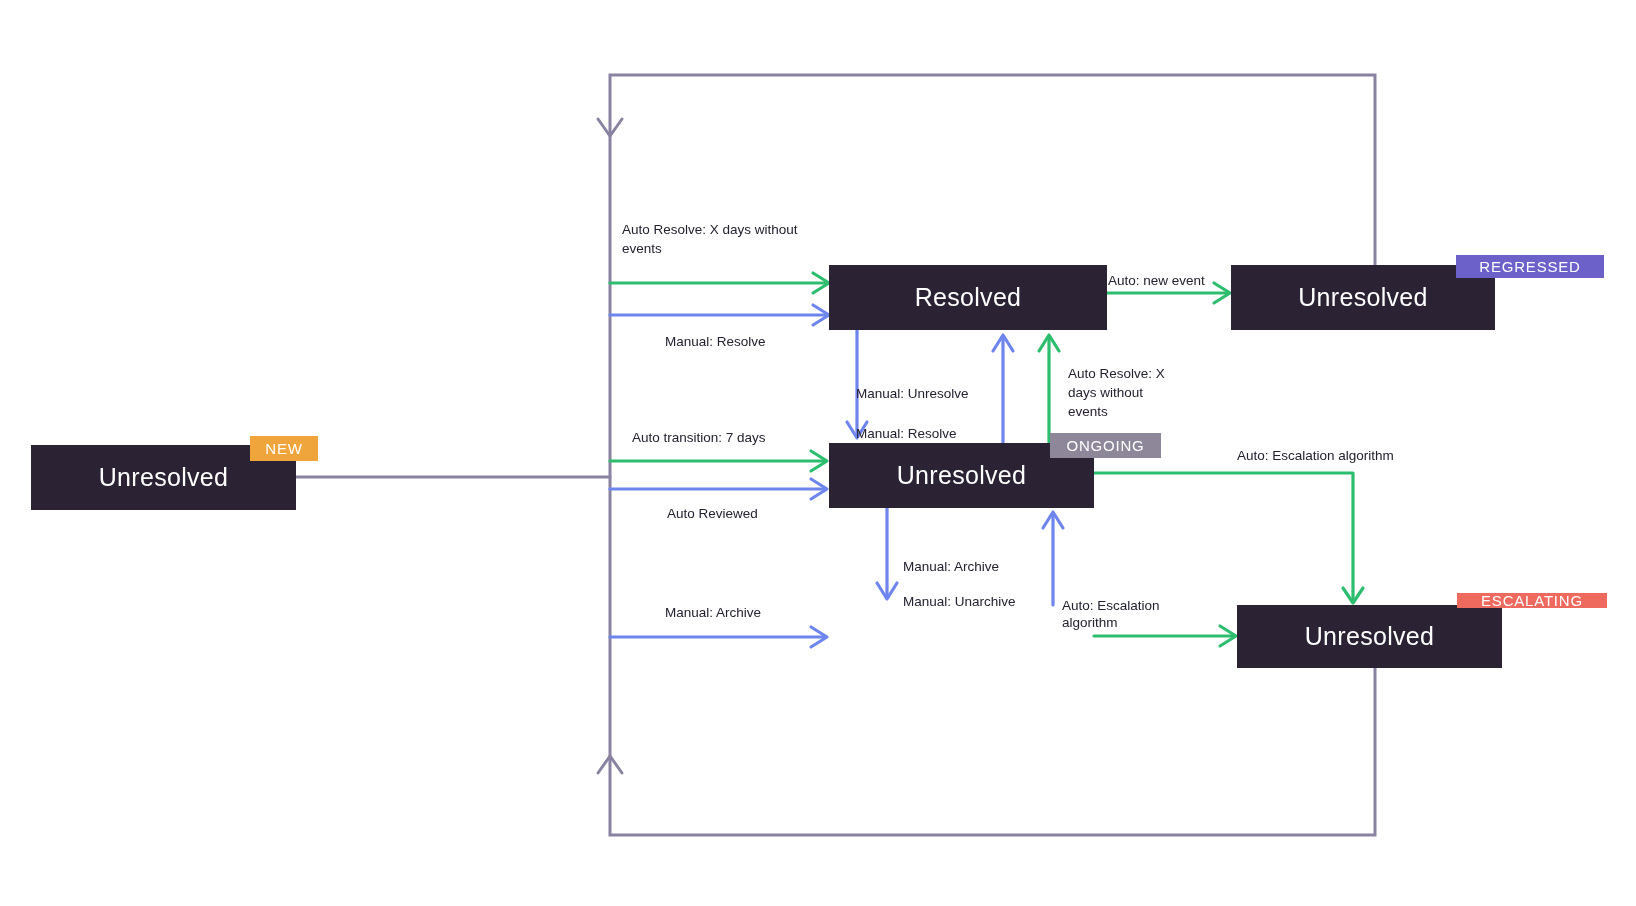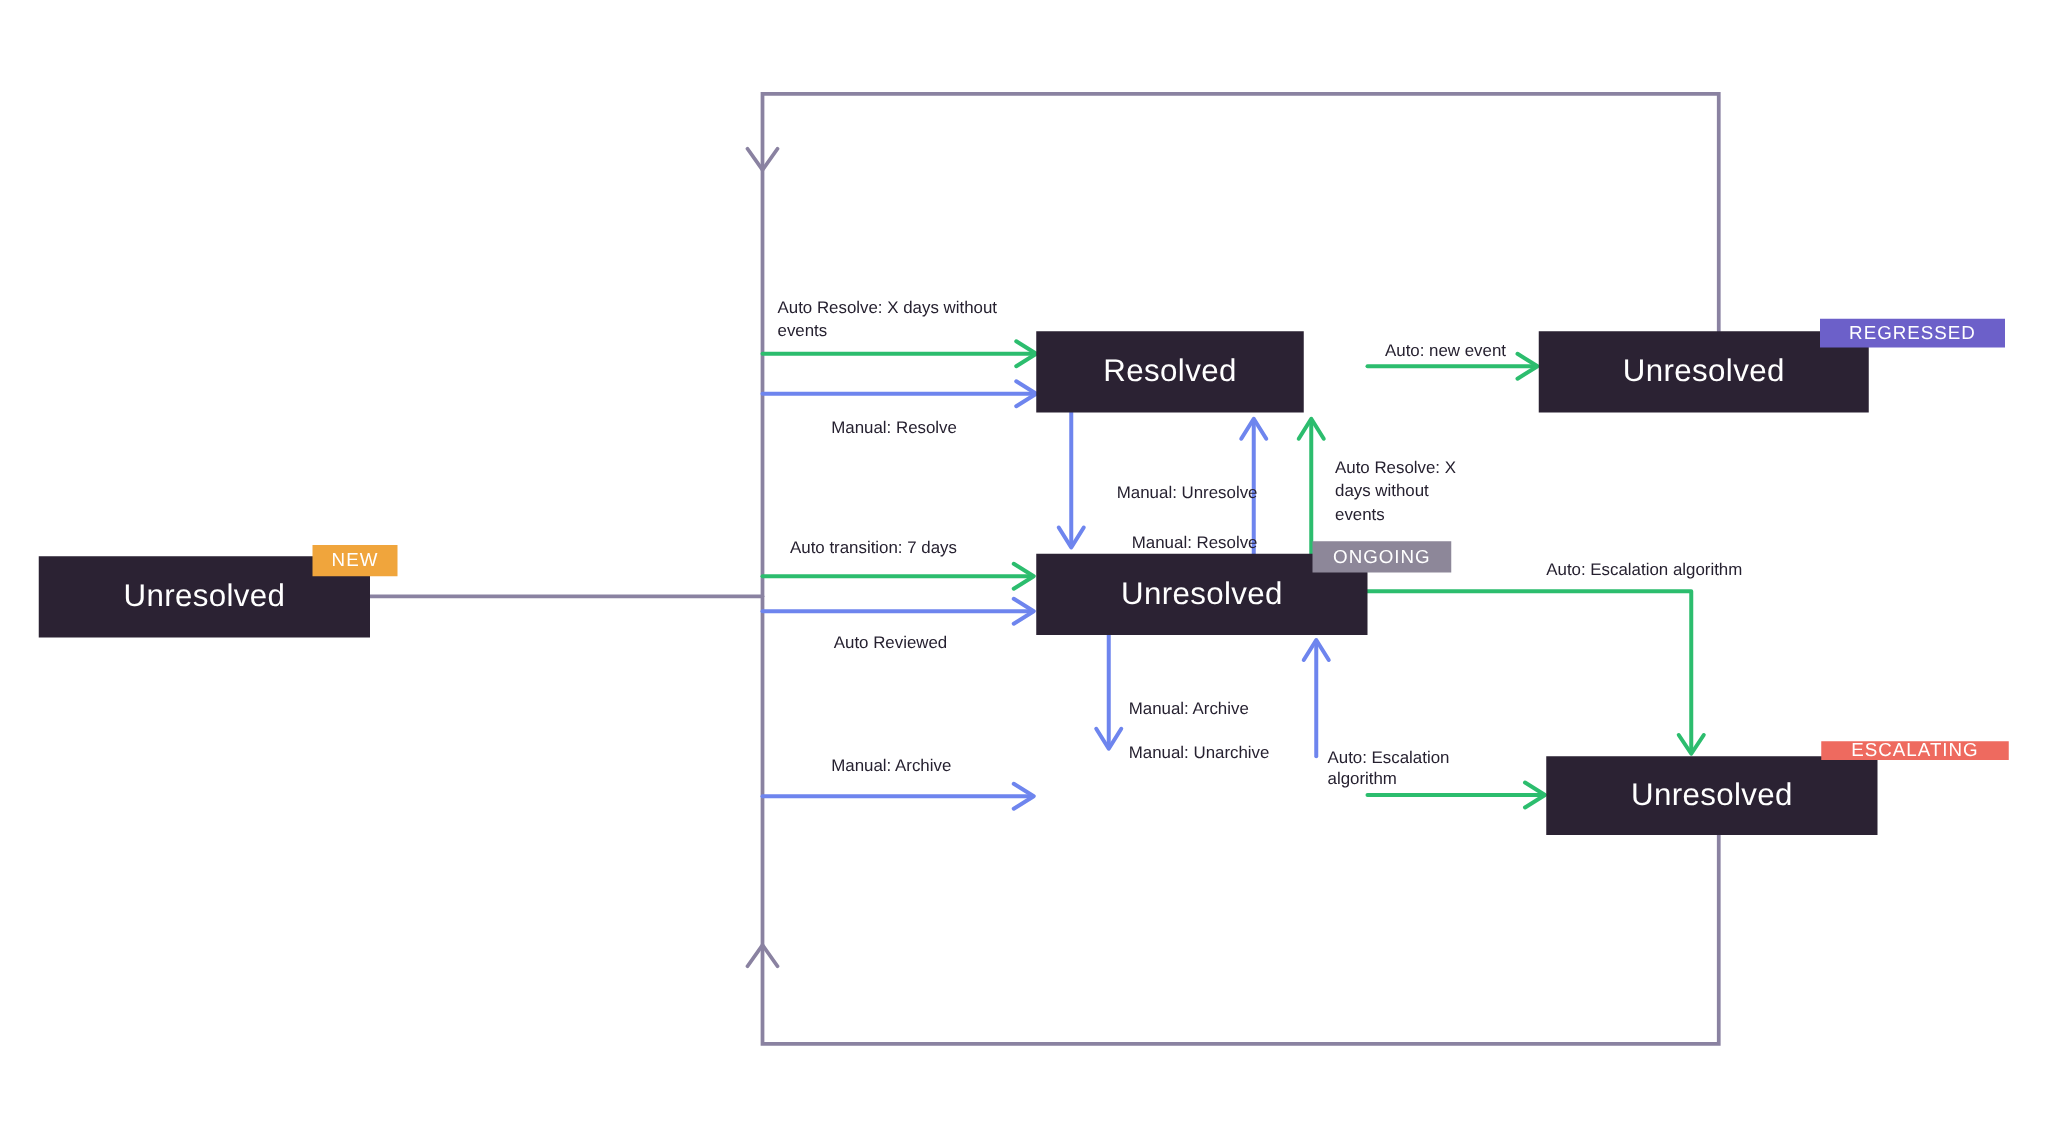--- a/index.html
+++ b/index.html
@@ -51,21 +51,21 @@
   .badge-escalating{background:var(--badge-escalating);}
   
   .elabel{
     position:absolute;
     color:var(--label-text);
     font-size:13.5px;
     line-height:19px;
     white-space:pre-line;
     z-index:2;
   }
-  .pair-center{text-align:right;line-height:20px;}
+  .pair-center{text-align:left;line-height:20px;}
   .pair-left{text-align:left;line-height:17.5px;}
   .lh17{line-height:17px;}
 </style>
 </head>
 <body>
 
 <div class="canvas">
 
   <svg class="layer" width="1636" height="906" viewBox="0 0 1636 906">
 
@@ -127,39 +127,39 @@
     </g>
     <g class="edge manual">
       <path d="M1053,605 L1053,516"></path>
         <path d="M1043,528 L1053,512 L1063,528"></path>
     </g>
   </svg>
 
   <div class="node" style="left:31px;top:445px;width:265px;height:65px">
     <span>Unresolved</span>
   </div>
-  <div class="node" style="left:829px;top:265px;width:214px;height:65px">
+  <div class="node" style="left:829px;top:265px;width:278px;height:65px">
     <span>Resolved</span>
   </div>
   <div class="node" style="left:829px;top:443px;width:265px;height:65px">
     <span>Unresolved</span>
   </div>
   <div class="node" style="left:1231px;top:265px;width:264px;height:65px">
     <span>Unresolved</span>
   </div>
   <div class="node" style="left:1237px;top:605px;width:265px;height:63px">
     <span>Unresolved</span>
   </div>
 
   <div class="badge badge-new" style="left:250px;top:436px;width:68px;height:25px">NEW</div>
   <div class="badge badge-ongoing" style="left:1050px;top:433px;width:111px;height:25px">ONGOING</div>
   <div class="badge badge-regressed" style="left:1456px;top:255px;width:148px;height:23px">REGRESSED</div>
   <div class="badge badge-escalating" style="left:1457px;top:593px;width:150px;height:15px">ESCALATING</div>
 
-  <div class="elabel" style="left:622px;top:236px">Auto Resolve: X days without
+  <div class="elabel" style="left:622px;top:220px">Auto Resolve: X days without
 events</div>
   <div class="elabel" style="left:665px;top:332px">Manual: Resolve</div>
   <div class="elabel" style="left:632px;top:428px">Auto transition: 7 days</div>
   <div class="elabel" style="left:667px;top:504px">Auto Reviewed</div>
   <div class="elabel" style="left:665px;top:603px">Manual: Archive</div>
 
   <div class="elabel pair-center" style="left:856px;top:364px;width:150px">
     <div>Manual: Unresolve</div>
     <div>Manual: Resolve</div>
   </div>

